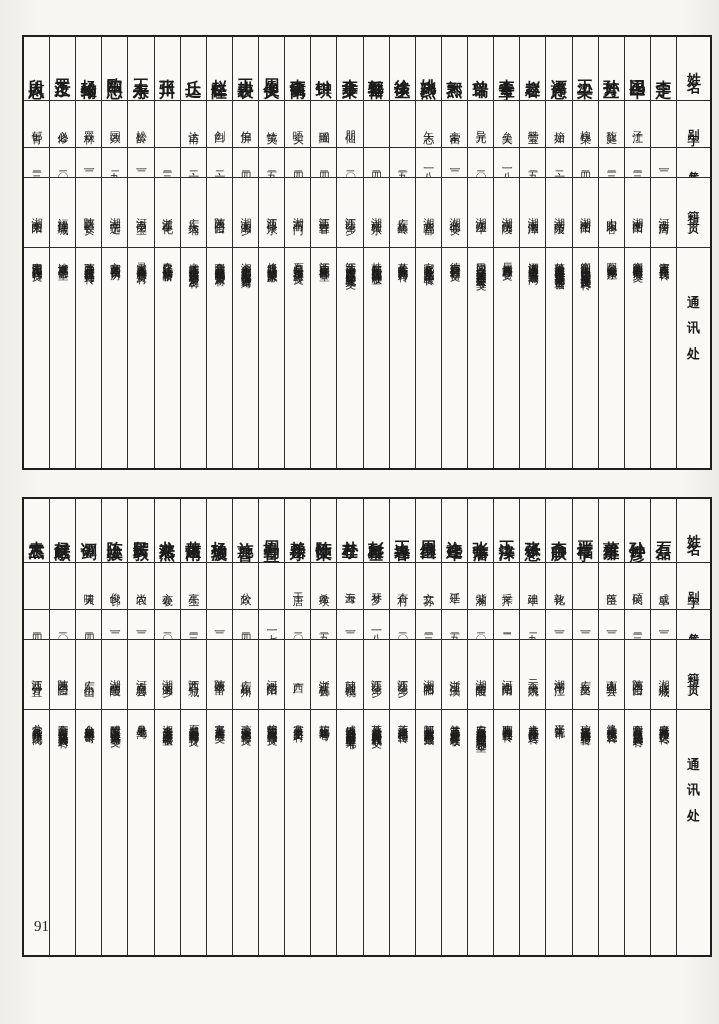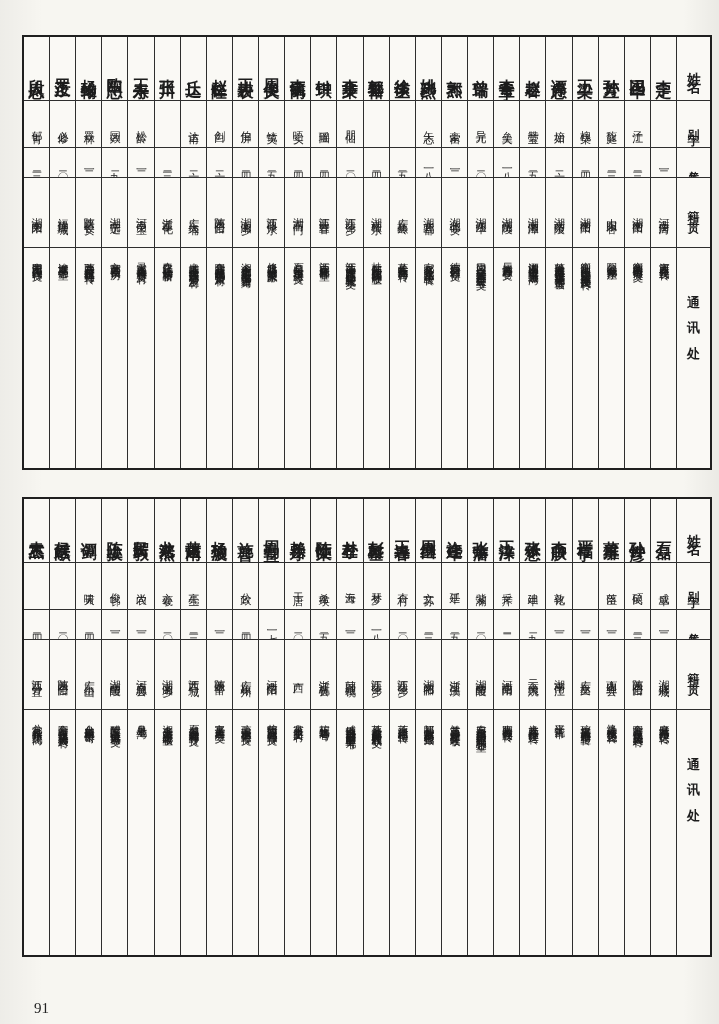--- a/index.html
+++ b/index.html
@@ -60,21 +60,21 @@
   .cell-age .vtext{font-size:11px;letter-spacing:1px;}
   .cell-native .vtext{font-size:11px;letter-spacing:2px;}
   .cell-contact .vtext{font-size:10.5px;letter-spacing:1px;max-height:100%;}
   
   .h-name{font-size:14px;font-weight:bold;letter-spacing:8px;}
   .h-zi{font-size:12px;font-weight:bold;letter-spacing:5px;}
   .h-age{font-size:10px;font-weight:bold;letter-spacing:0px;}
   .h-native{font-size:12px;font-weight:bold;letter-spacing:12px;}
   .h-contact{font-size:13px;font-weight:bold;letter-spacing:26px;padding-top:30px;}
   .page-number{
-    position:absolute;left:34px;top:1000px;
+    position:absolute;left:34px;top:918px;
     font-size:15px;color:#222;
     font-family:"Liberation Serif","DejaVu Serif",serif;
   }
 </style>
 </head>
 <body>
 
 <div class="page">
 
   <div class="dtable dtable-top" id="table-top">

